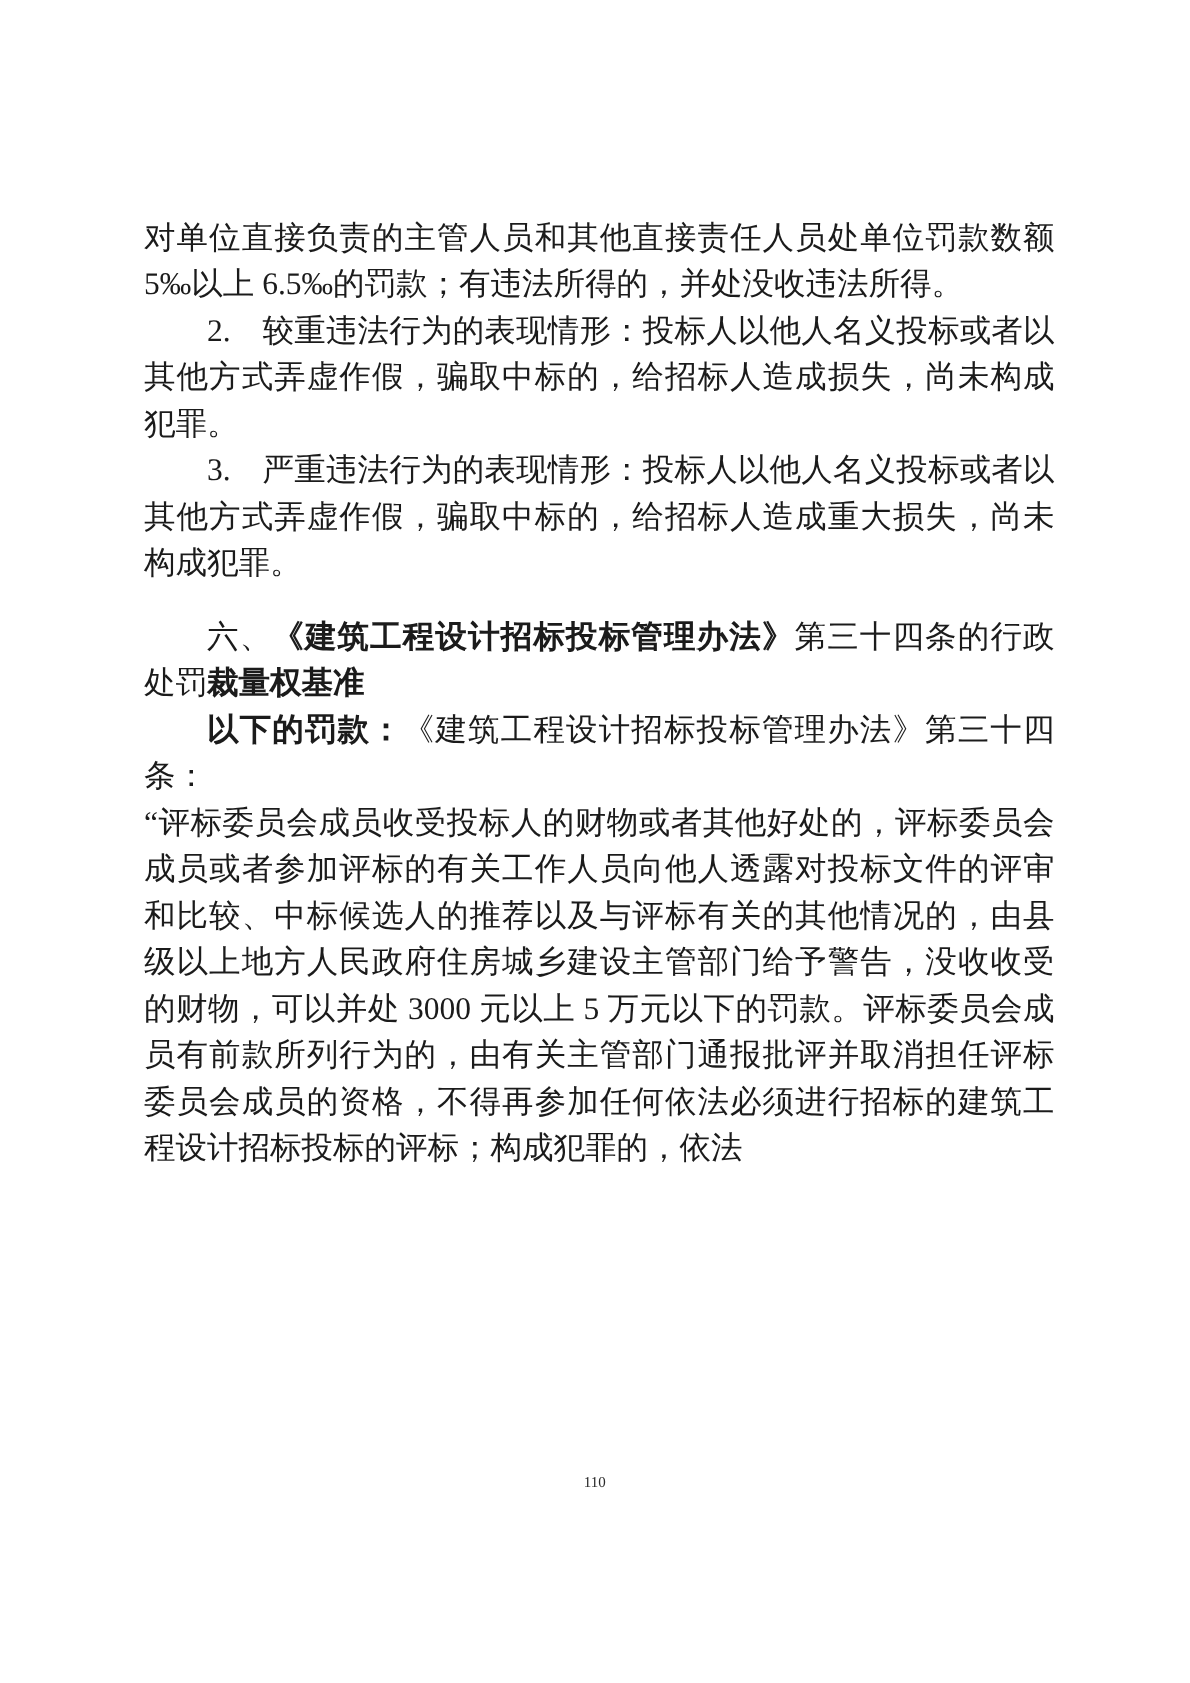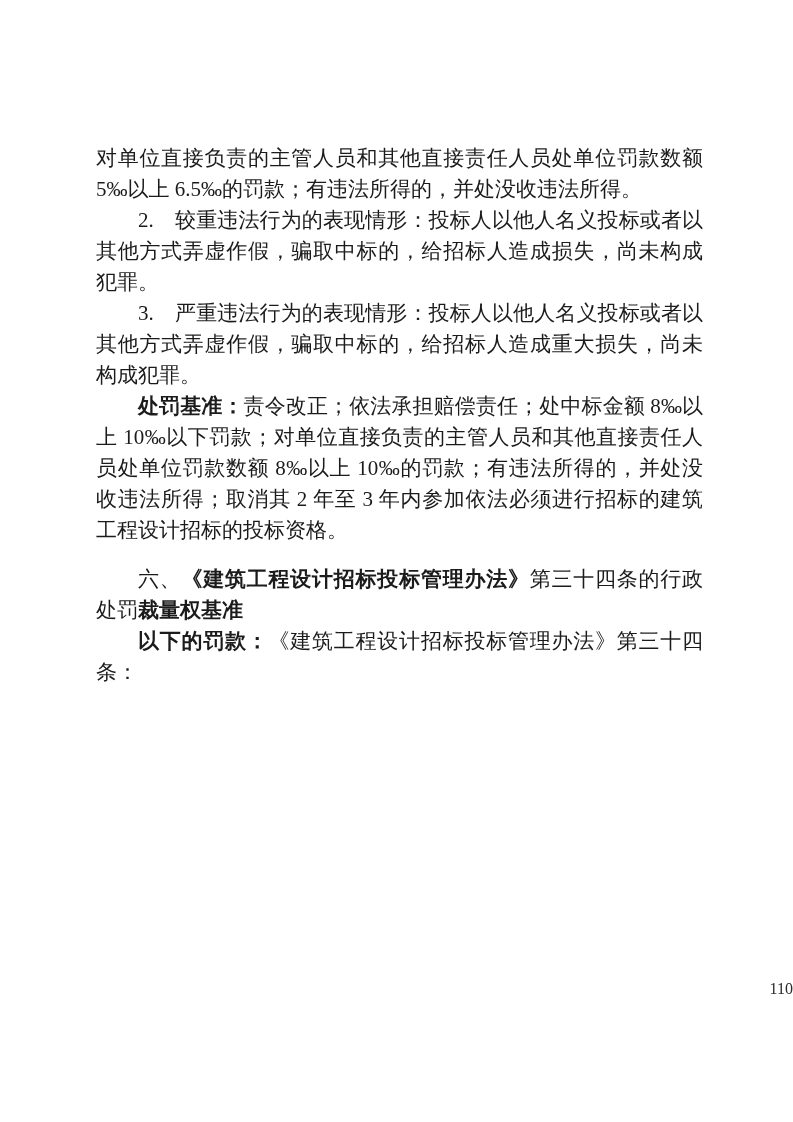--- a/index.html
+++ b/index.html
@@ -35,33 +35,33 @@
   .para.space-before {
     margin-top: 18px;
   }
   .run { font-weight: normal; }
   .run-bold { font-weight: bold; }
   .page-number {
     position: absolute;
     top: 979px;
     left: 0;
     width: 100%;
-    text-align: right;
-    font-size: 16px;
+    text-align: center;
+    font-size: 10px;
     line-height: 20px;
     color: #2a2a2a;
     font-family: "Liberation Serif", "DejaVu Serif", serif;
   }
 </style>
 </head>
 <body>
 
 <div class="page">
   <div class="content">
       <p class="para"><span class="run">对单位直接负责的主管人员和其他直接责任人员处单位罚款数额 5‰以上 6.5‰的罚款；有违法所得的，并处没收违法所得。</span></p>
       <p class="para indent"><span class="run">2.　较重违法行为的表现情形：投标人以他人名义投标或者以其他方式弄虚作假，骗取中标的，给招标人造成损失，尚未构成犯罪。</span></p>
       <p class="para indent"><span class="run">3.　严重违法行为的表现情形：投标人以他人名义投标或者以其他方式弄虚作假，骗取中标的，给招标人造成重大损失，尚未构成犯罪。</span></p>
-      <p class="para indent"><span class="run run-bold">处罚基准：</span><span class="run">责令改正；依法承担赔偿责任；处中标金额 8‰以上 10‰以下罚款；对单位直接负责的主管人员和其他直接责任人员处单位罚款数额 8‰以上 10‰的罚款；有违法所得的，并处没收违法所得；取消其 2 年至 3 年内参加依法必须进行招标的建筑工程设计招标的投标资格。</span></p>
       <p class="para indent space-before"><span class="run">六、</span><span class="run run-bold">《建筑工程设计招标投标管理办法》</span><span class="run">第三十四条的行政处罚</span><span class="run run-bold">裁量权基准</span></p>
       <p class="para indent"><span class="run run-bold">以下的罚款：</span><span class="run">《建筑工程设计招标投标管理办法》第三十四条：</span></p>
+      <p class="para"><span class="run">“评标委员会成员收受投标人的财物或者其他好处的，评标委员会成员或者参加评标的有关工作人员向他人透露对投标文件的评审和比较、中标候选人的推荐以及与评标有关的其他情况的，由县级以上地方人民政府住房城乡建设主管部门给予警告，没收收受的财物，可以并处 3000 元以上 5 万元以下的罚款。评标委员会成员有前款所列行为的，由有关主管部门通报批评并取消担任评标委员会成员的资格，不得再参加任何依法必须进行招标的建筑工程设计招标投标的评标；构成犯罪的，依法</span></p>
     </div>
   <div class="page-number">110</div>
 </div>
 
 </body></html>

